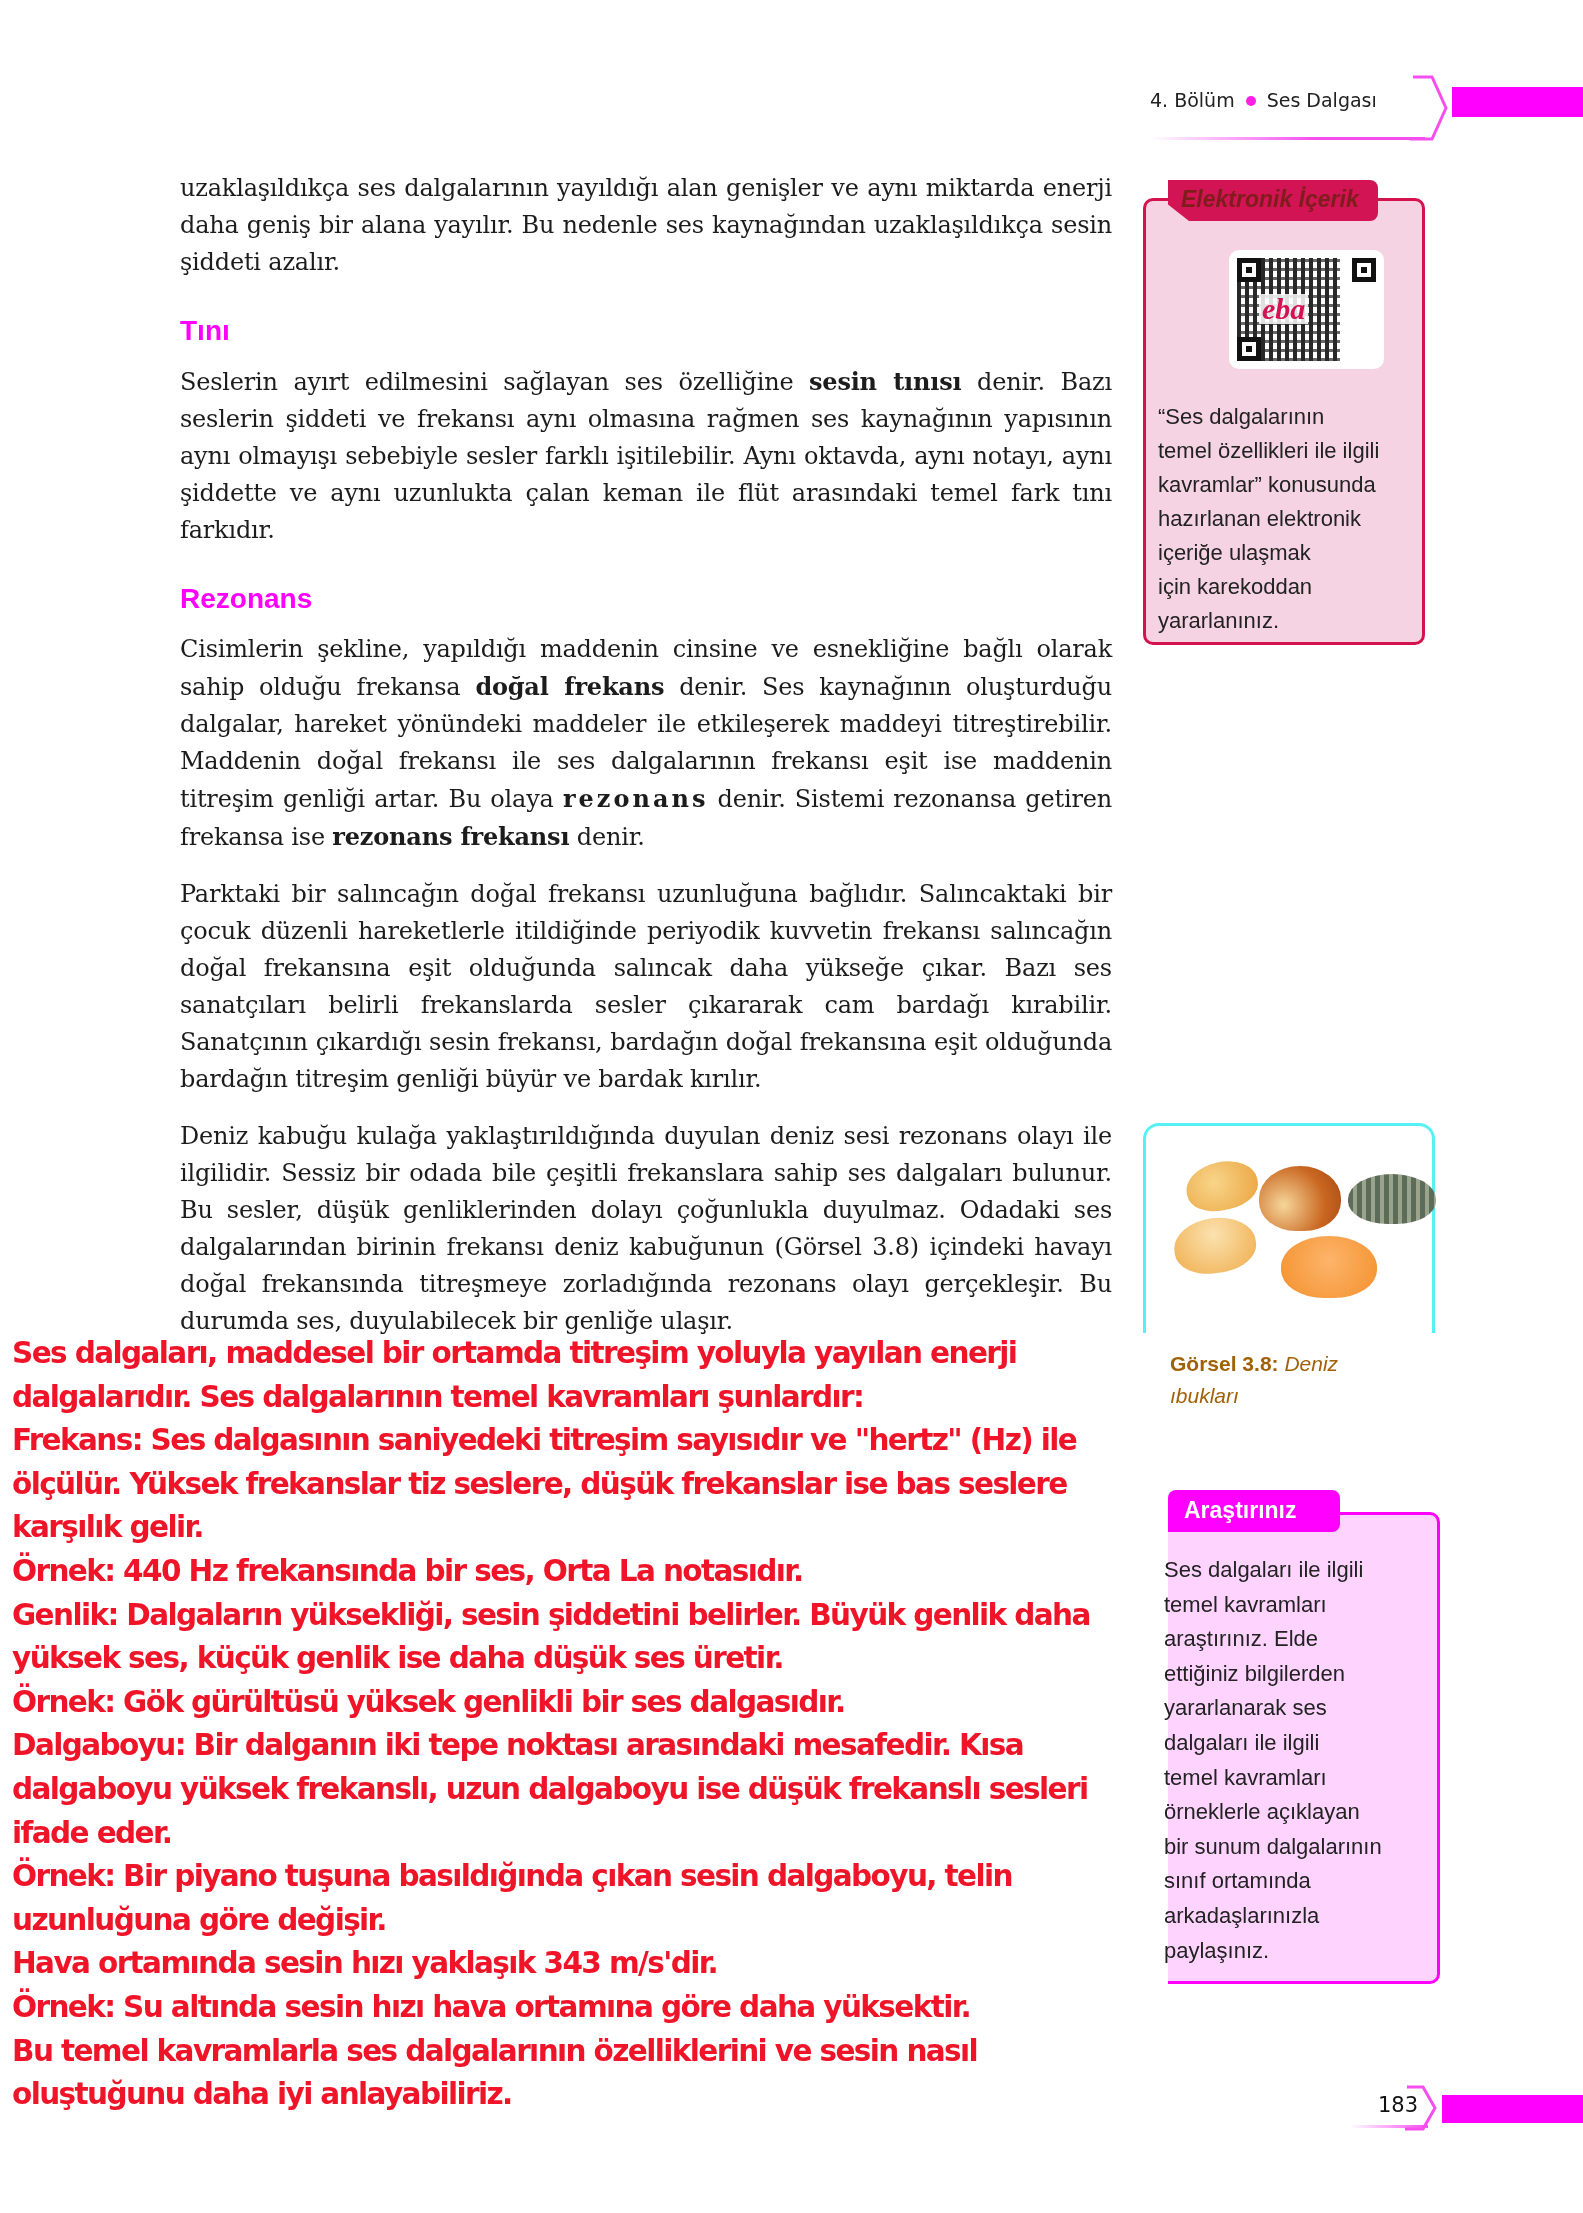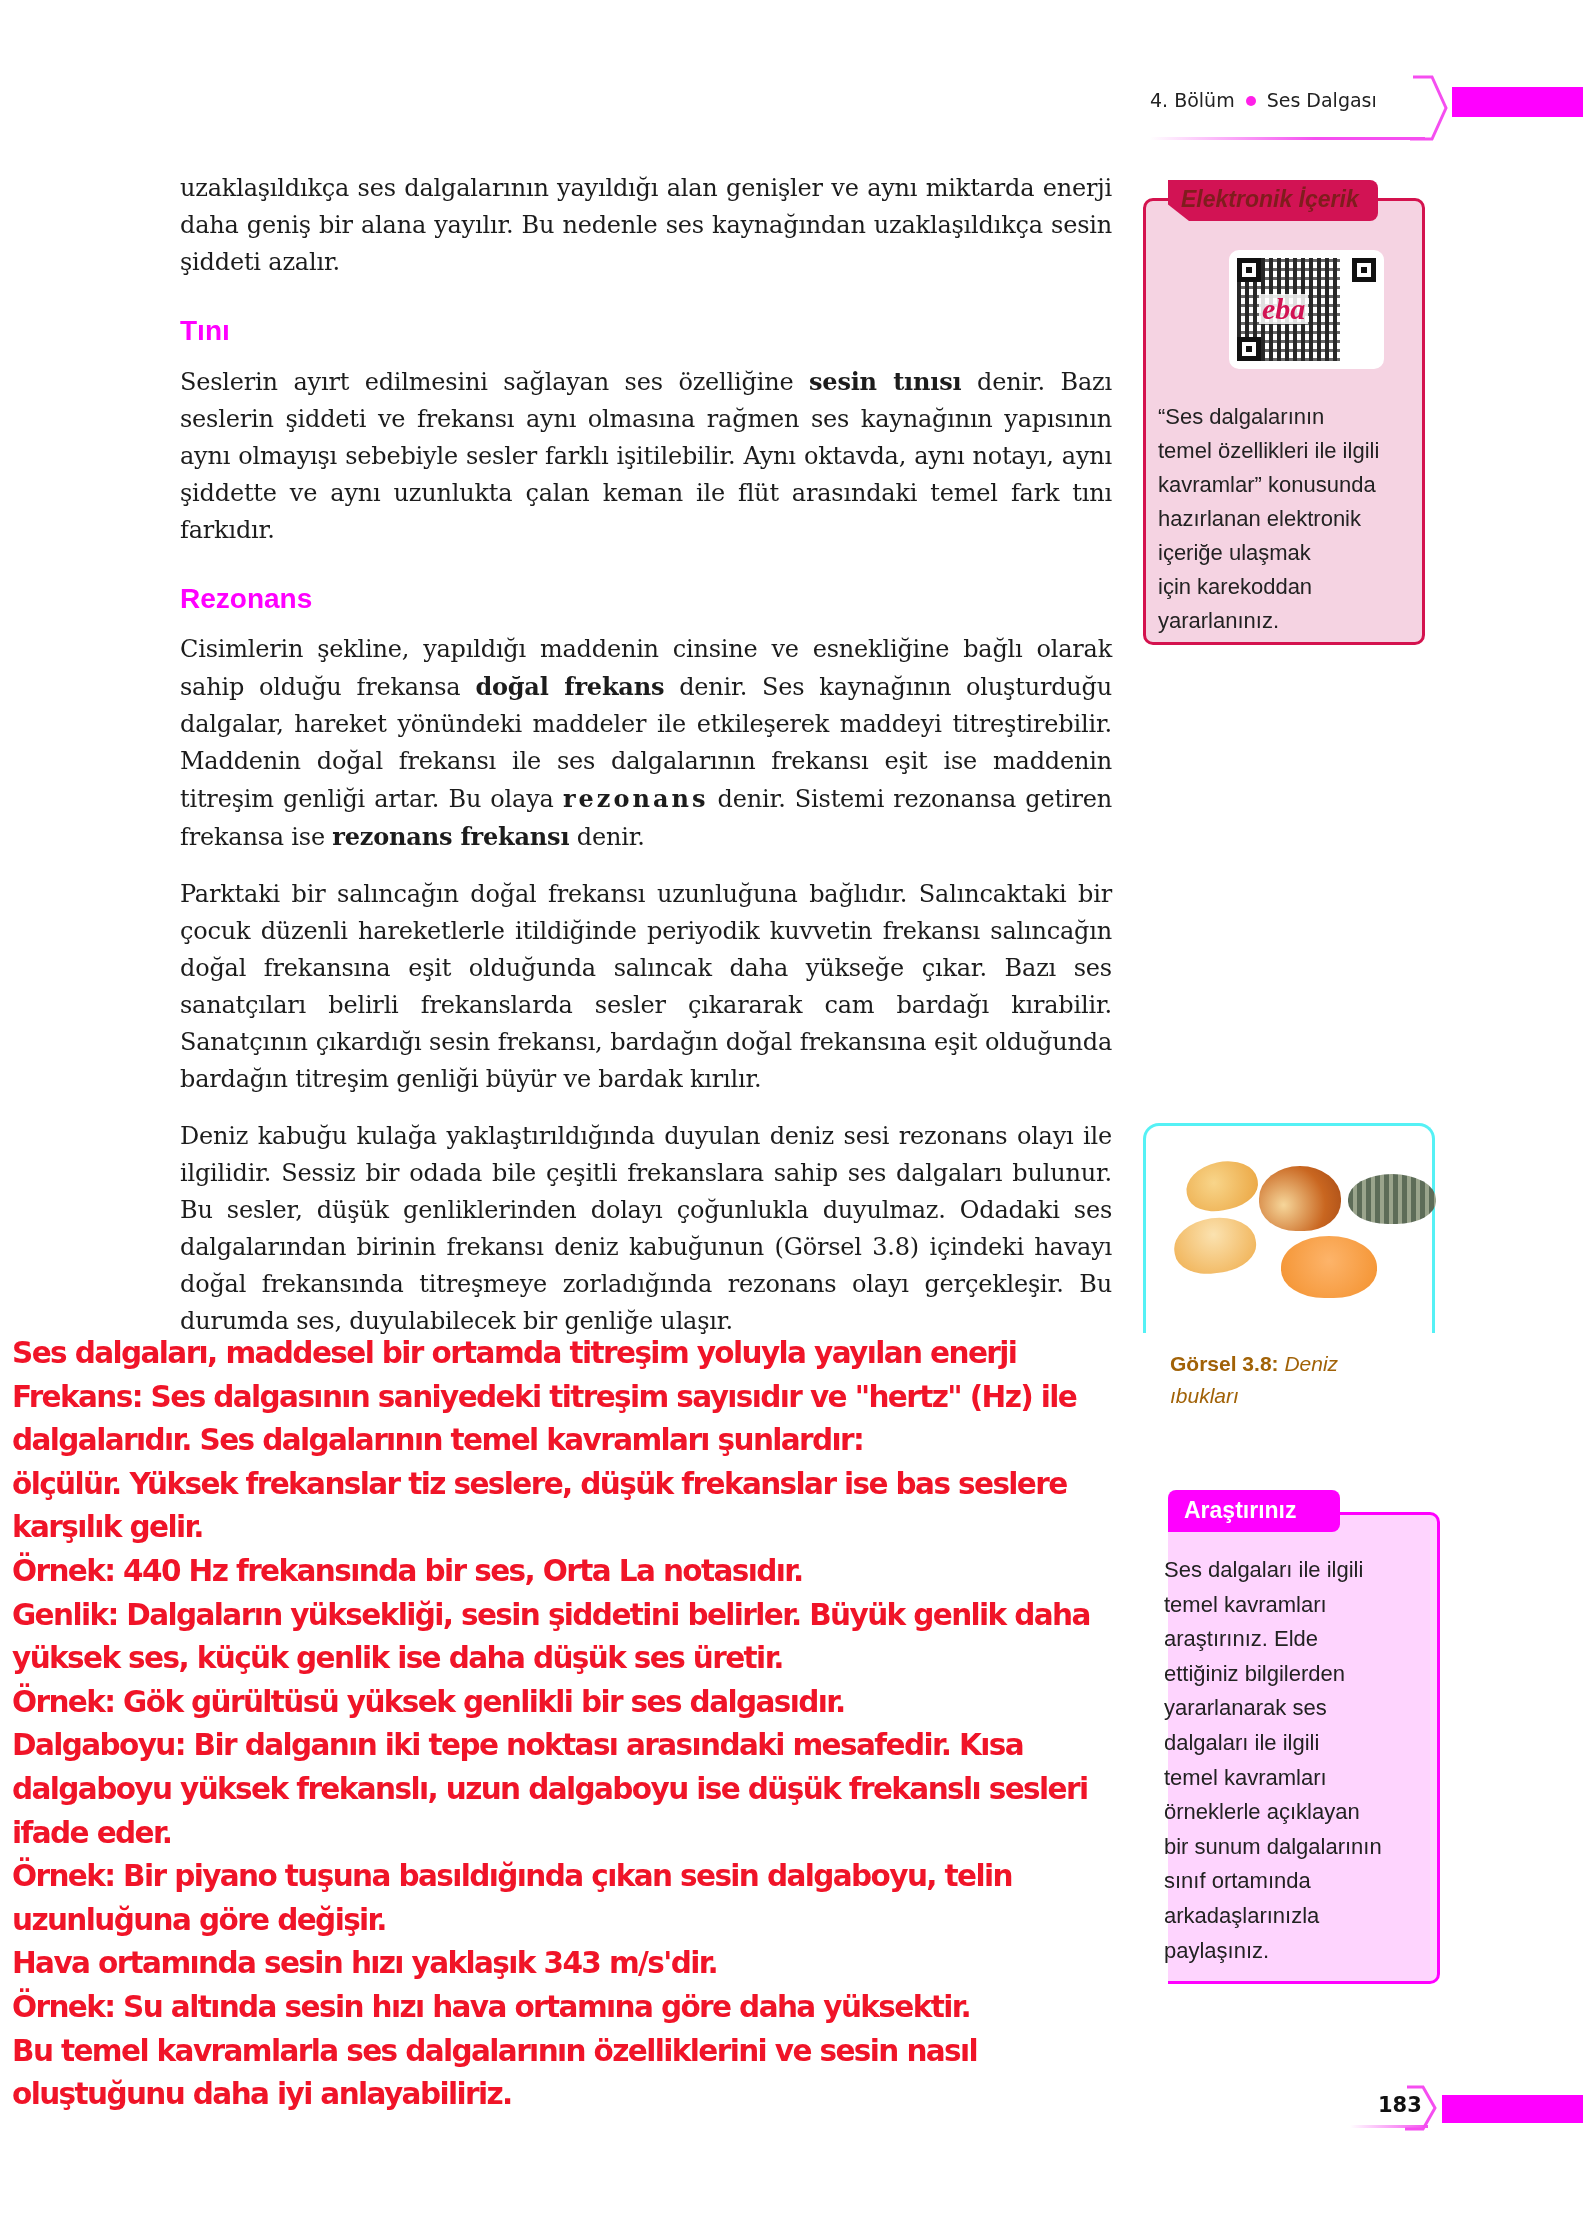--- a/index.html
+++ b/index.html
@@ -49,21 +49,21 @@
   .abox-tab-label { position:absolute; left:1184px; top:1497px; font-family:"Liberation Sans",sans-serif; font-weight:bold; font-size:23px; color:#fff; white-space:nowrap; }
   .abox-text { position:absolute; left:1160px; top:1553px; width:278px; font-family:"Liberation Sans",sans-serif; font-size:22px; line-height:34.6px; color:#222; white-space:nowrap; overflow:hidden; }
   .abox-text div { padding-left:4px; }
 
   
   .overlay { position:absolute; left:12px; top:1332px; width:1160px; font-family:"DejaVu Sans","Liberation Sans",sans-serif; font-weight:bold; font-size:29.5px; line-height:43.6px; color:#f01428; letter-spacing:-1.6px; }
   .overlay div { white-space:nowrap; }
 
   
   .footer { position:absolute; left:1350px; top:2085px; width:233px; height:50px; }
-  .page-num { position:absolute; left:28px; top:8px; font-family:"DejaVu Sans",sans-serif; font-weight:bold; font-size:21px; color:#111; }
+  .page-num { position:absolute; left:28px; top:8px; font-family:"DejaVu Sans",sans-serif; font-weight:normal; font-size:21px; color:#111; }
   .footer-underline { position:absolute; left:0; top:40px; width:78px; height:3px; background:linear-gradient(90deg, rgba(255,60,240,0), #f54ef0); }
   .footer-bar { position:absolute; left:92px; top:10px; width:141px; height:28px; background:#ff00ff; }
 </style>
 </head>
 <body>
 
 <div class="header">
   <div class="header-text">
     <span>4. Bölüm</span><span class="header-dot"></span><span>Ses Dalgası</span>
   </div>
@@ -131,22 +131,22 @@
   <div>temel kavramları</div>
   <div>örneklerle açıklayan</div>
   <div>bir sunum dalgalarının</div>
   <div>sınıf ortamında</div>
   <div>arkadaşlarınızla</div>
   <div>paylaşınız.</div>
 </div>
 
 <div class="overlay">
   <div>Ses dalgaları, maddesel bir ortamda titreşim yoluyla yayılan enerji</div>
+  <div>dalgalarıdır. Ses dalgalarının temel kavramları şunlardır:</div>
   <div>Frekans: Ses dalgasının saniyedeki titreşim sayısıdır ve "hertz" (Hz) ile</div>
-  <div>dalgalarıdır. Ses dalgalarının temel kavramları şunlardır:</div>
   <div>ölçülür. Yüksek frekanslar tiz seslere, düşük frekanslar ise bas seslere</div>
   <div>karşılık gelir.</div>
   <div>Örnek: 440 Hz frekansında bir ses, Orta La notasıdır.</div>
   <div>Genlik: Dalgaların yüksekliği, sesin şiddetini belirler. Büyük genlik daha</div>
   <div>yüksek ses, küçük genlik ise daha düşük ses üretir.</div>
   <div>Örnek: Gök gürültüsü yüksek genlikli bir ses dalgasıdır.</div>
   <div>Dalgaboyu: Bir dalganın iki tepe noktası arasındaki mesafedir. Kısa</div>
   <div>dalgaboyu yüksek frekanslı, uzun dalgaboyu ise düşük frekanslı sesleri</div>
   <div>ifade eder.</div>
   <div>Örnek: Bir piyano tuşuna basıldığında çıkan sesin dalgaboyu, telin</div>

